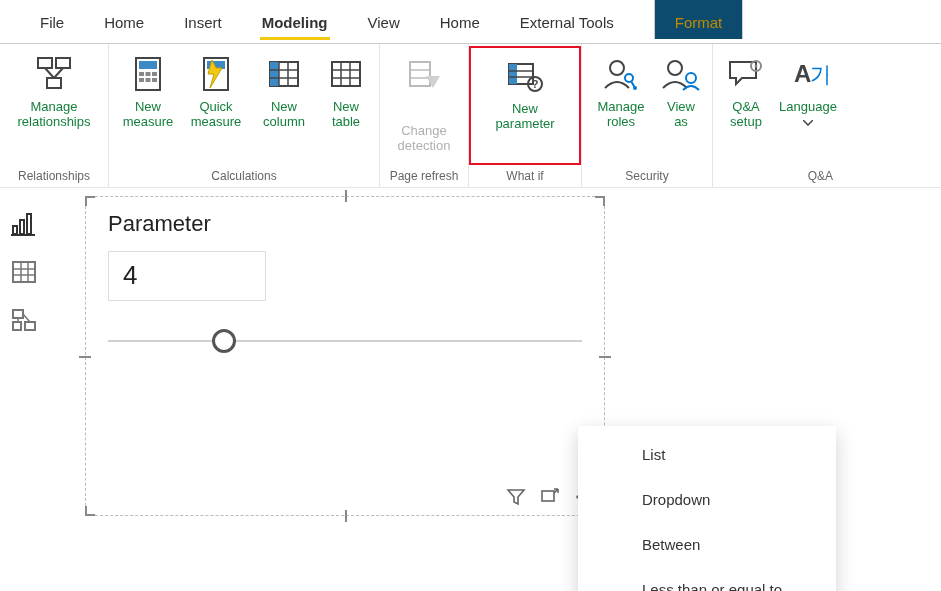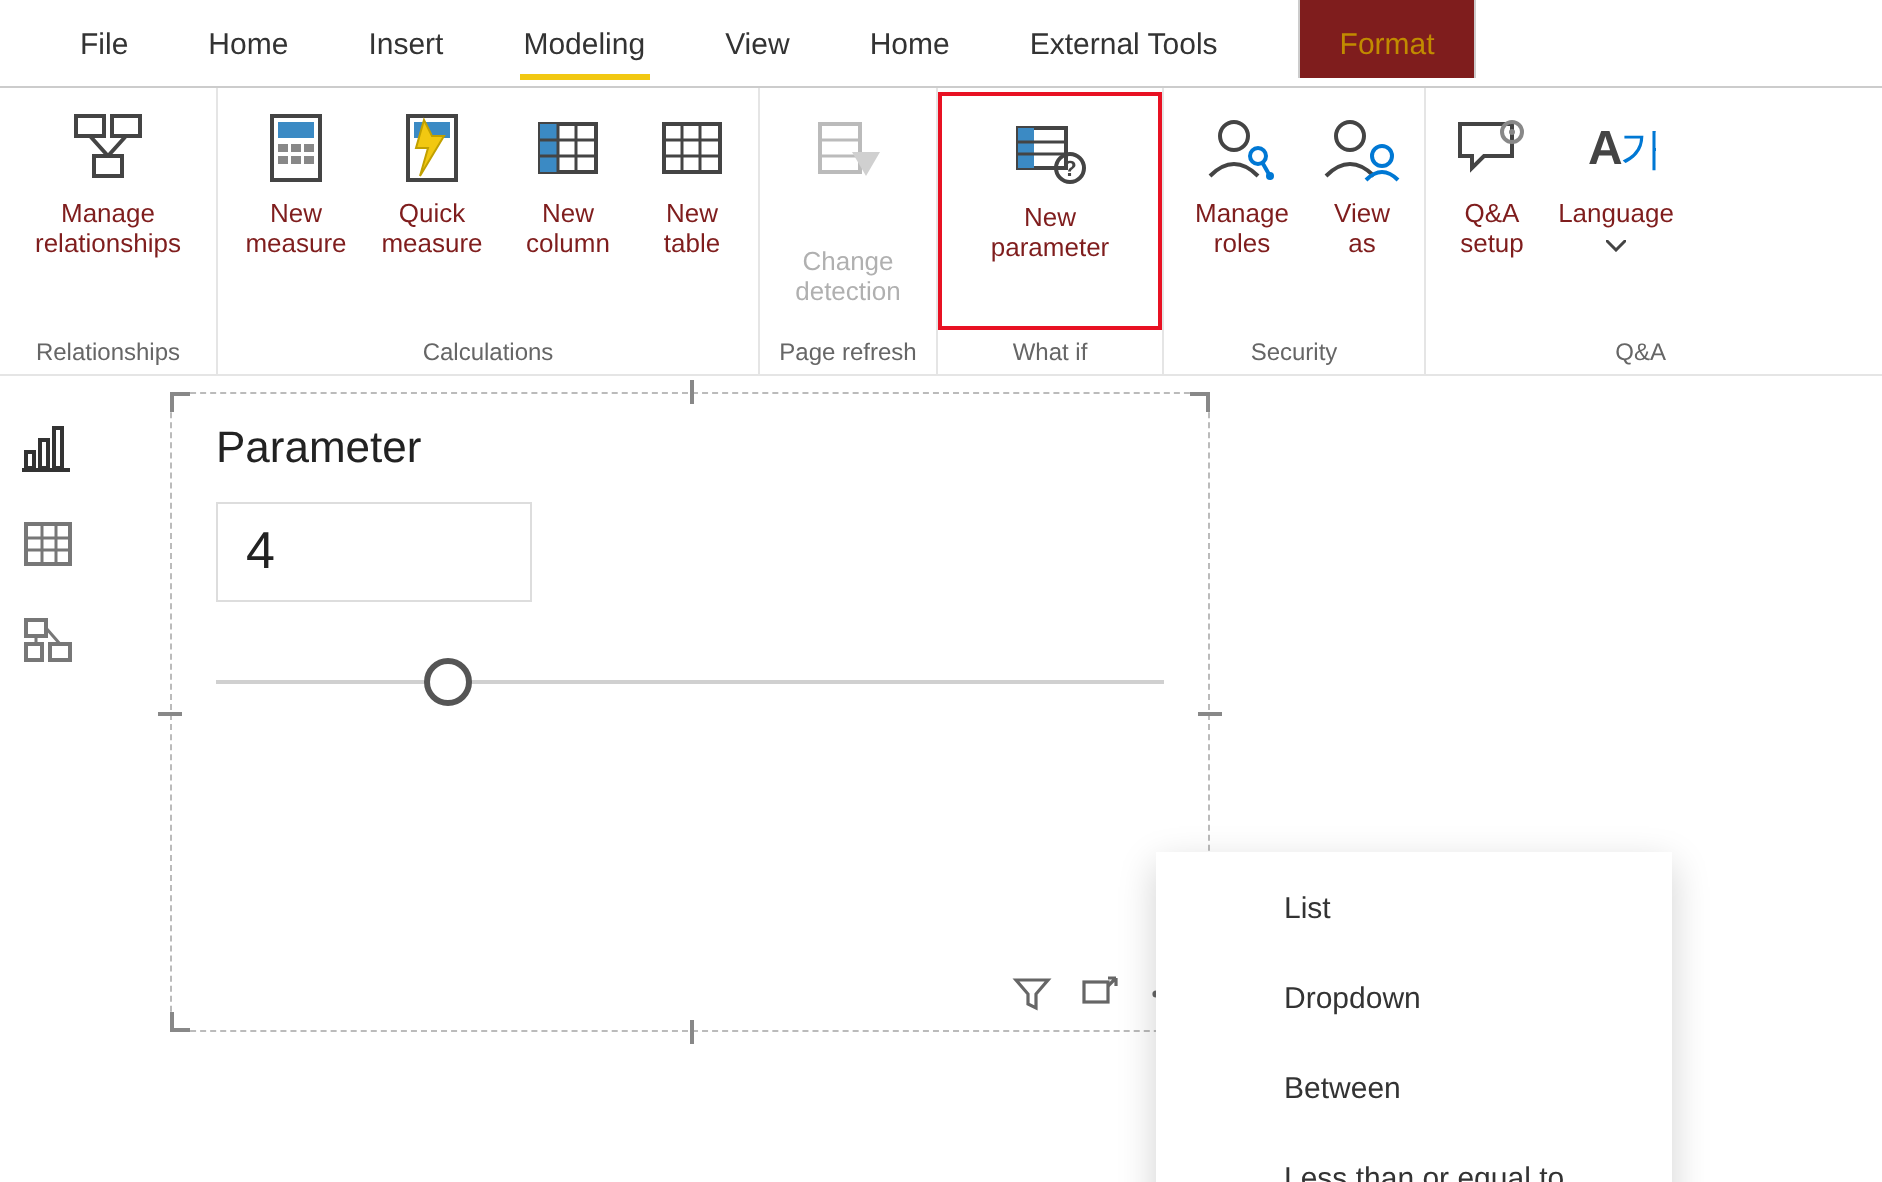--- a/index.html
+++ b/index.html
@@ -24,34 +24,34 @@
     gap: 0;
   }
   .tab {
     padding: 14px 20px 8px 20px;
     font-size: 15px;
     color: #333;
     cursor: pointer;
     position: relative;
   }
   .tab.active {
-    font-weight: 400;
+    font-weight: 700;
   }
   .tab.active::after {
     content: "";
     position: absolute;
     left: 18px;
     right: 18px;
     bottom: -1px;
     height: 3px;
     background: #f2c811;
   }
   .tab.alt {
     color: #c18b00;
-    background: #7f1d1d;
+    background: #0c4a6e;
     border-left: 1px solid #ccc;
     border-right: 1px solid #ccc;
   }
   
   .ribbon {
     display: flex;
     align-items: stretch;
     height: 144px;
     border-bottom: 1px solid #e5e5e5;
   }
@@ -85,21 +85,21 @@
     text-align: center;
     line-height: 1.15;
   }
   .rbtn .icon {
     width: 40px;
     height: 40px;
     margin-bottom: 6px;
   }
   .rbtn .lbl {
     font-size: 13px;
-    color: #7f1d1d;
+    color: #15803d;
   }
   .rbtn.disabled .lbl { color: #b0b0b0; margin-top: 24px; }
   .rbtn.wide { width: 92px; }
   .rbtn.med { width: 72px; }
   .highlight {
     border: 2px solid #e81123;
     padding: 4px;
   }
   
   .viewbar {

